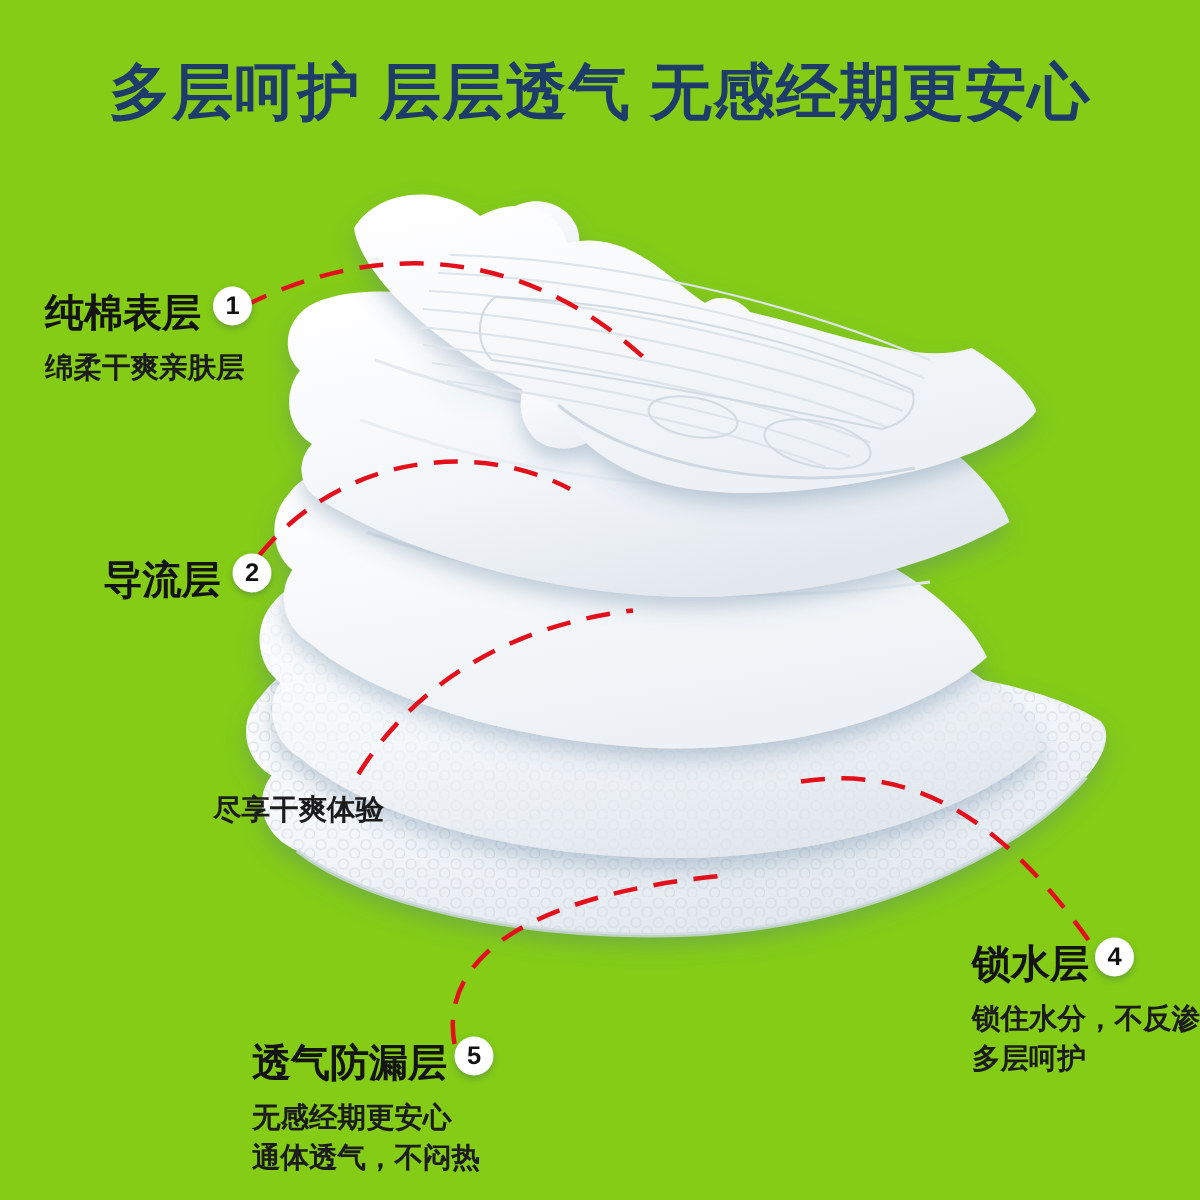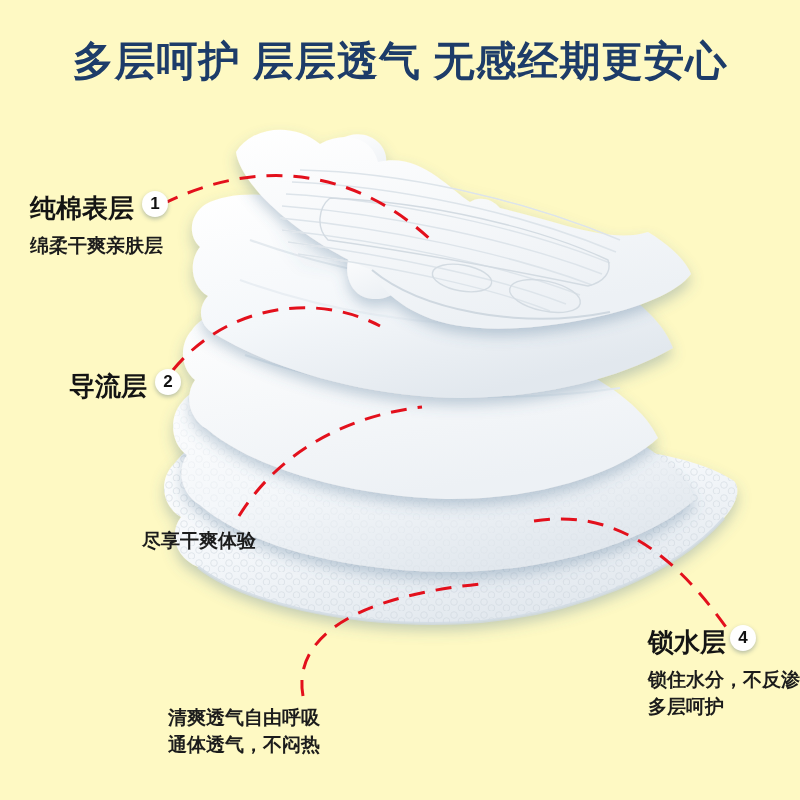--- a/index.html
+++ b/index.html
@@ -1,19 +1,19 @@
 <!DOCTYPE html>
 <html><head>
 <meta charset="utf-8">
 <style>
   html,body{margin:0;padding:0;}
   .stage{
     position:relative;
     width:800px;height:800px;
-    background:#fef9c3;
+    background:#84cc16;
     overflow:hidden;
     font-family:"Liberation Sans","DejaVu Sans",sans-serif;
   }
   .title{
     position:absolute;
     left:0;top:34px;width:800px;
     text-align:center;
     font-size:41px;
     font-weight:900;
     letter-spacing:1px;
@@ -181,19 +181,23 @@
       <span class="lname">锁水层</span>
       <span class="lnum">4</span>
     </div>
     <div class="ldescs">
       <div>锁住水分，不反渗</div>
       <div>多层呵护</div>
     </div>
   </div>
 
   <div class="callout" style="left:168px;top:694px;">
-    <div class="ldescs">
-      <div>清爽透气自由呼吸</div>
+    <div class="row" style="gap:5px;">
+      <span class="lname">透气防漏层</span>
+      <span class="lnum">5</span>
+    </div>
+    <div class="ldescs">
+      <div>无感经期更安心</div>
       <div>通体透气，不闷热</div>
     </div>
   </div>
 
 </div>
 
 </body></html>

